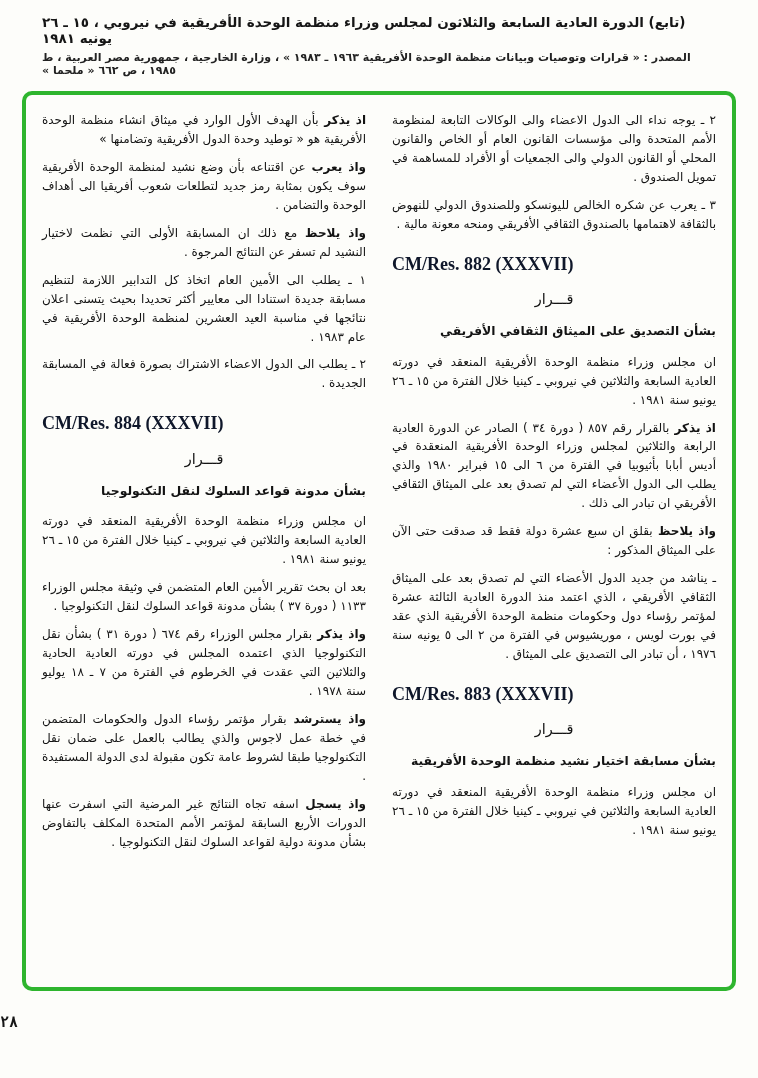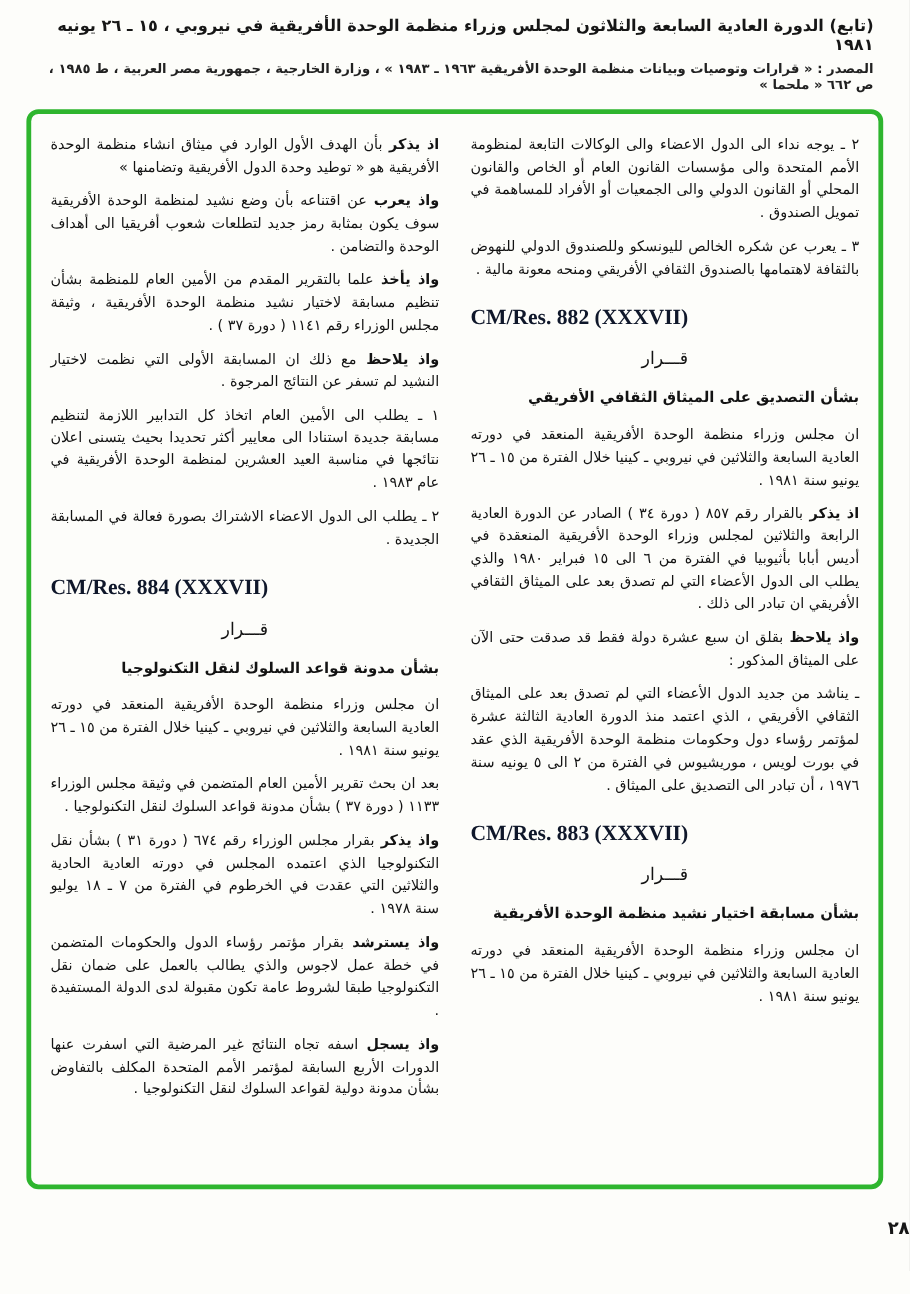--- a/index.html
+++ b/index.html
@@ -12,24 +12,24 @@
     position: relative;
     width: 758px;
     height: 1078px;
     margin: 0 auto;
     background: #fdfdfa;
     box-sizing: border-box;
     padding-top: 14px;
     overflow: hidden;
   }
   .doc-header {
-    text-align: right;
+    text-align: left;
     direction: rtl;
     color: #161616;
-    padding: 0 30px;
+    padding: 0 42px;
   }
   .doc-title {
     font-size: 13.5px;
     font-weight: bold;
     letter-spacing: .2px;
   }
   .doc-source {
     font-size: 11px;
     font-weight: bold;
     margin-top: 5px;
@@ -82,22 +82,23 @@
     font-size: 14.5px;
     margin: 2px 0 10px;
   }
   .para.res-subject {
     text-align: right;
     font-weight: bold;
     font-size: 12.4px;
     margin: 0 0 12px;
   }
   .page-footer {
-    text-align: right;
+    text-align: left;
     margin-top: 22px;
+    font-family: Liberation Mono, monospace;
   }
   .page-number {
     font-weight: bold;
     font-size: 15px;
     color: #161616;
   }
 </style>
 </head>
 <body>
 
@@ -121,21 +122,20 @@
           <div class="para body"><span class="lead">واذ يلاحظ </span>بقلق ان سبع عشرة دولة فقط قد صدقت حتى الآن على الميثاق المذكور :</div>
           <div class="para body">ـ يناشد من جديد الدول الأعضاء التي لم تصدق بعد على الميثاق الثقافي الأفريقي ، الذي اعتمد منذ الدورة العادية الثالثة عشرة لمؤتمر رؤساء دول وحكومات منظمة الوحدة الأفريقية الذي عقد في بورت لويس ، موريشيوس في الفترة من ٢ الى ٥ يونيه سنة ١٩٧٦ ، أن تبادر الى التصديق على الميثاق .</div>
           <div class="para res-code">CM/Res. 883 (XXXVII)</div>
           <div class="para res-title">قـــرار</div>
           <div class="para res-subject">بشأن مسابقة اختيار نشيد منظمة الوحدة الأفريقية</div>
           <div class="para body">ان مجلس وزراء منظمة الوحدة الأفريقية المنعقد في دورته العادية السابعة والثلاثين في نيروبي ـ كينيا خلال الفترة من ١٥ ـ ٢٦ يونيو سنة ١٩٨١ .</div>
         </section>
       <section class="column">
           <div class="para body"><span class="lead">اذ يذكر </span>بأن الهدف الأول الوارد في ميثاق انشاء منظمة الوحدة الأفريقية هو « توطيد وحدة الدول الأفريقية وتضامنها »</div>
           <div class="para body"><span class="lead">واذ يعرب </span>عن اقتناعه بأن وضع نشيد لمنظمة الوحدة الأفريقية سوف يكون بمثابة رمز جديد لتطلعات شعوب أفريقيا الى أهداف الوحدة والتضامن .</div>
-          <div class="para body"><span class="lead">واذ يأخذ </span>علما بالتقرير المقدم من الأمين العام للمنظمة بشأن تنظيم مسابقة لاختيار نشيد منظمة الوحدة الأفريقية ، وثيقة مجلس الوزراء رقم ١١٤١ ( دورة ٣٧ ) .</div>
           <div class="para body"><span class="lead">واذ يلاحظ </span>مع ذلك ان المسابقة الأولى التي نظمت لاختيار النشيد لم تسفر عن النتائج المرجوة .</div>
           <div class="para body">١ ـ يطلب الى الأمين العام اتخاذ كل التدابير اللازمة لتنظيم مسابقة جديدة استنادا الى معايير أكثر تحديدا بحيث يتسنى اعلان نتائجها في مناسبة العيد العشرين لمنظمة الوحدة الأفريقية في عام ١٩٨٣ .</div>
           <div class="para body">٢ ـ يطلب الى الدول الاعضاء الاشتراك بصورة فعالة في المسابقة الجديدة .</div>
           <div class="para res-code">CM/Res. 884 (XXXVII)</div>
           <div class="para res-title">قـــرار</div>
           <div class="para res-subject">بشأن مدونة قواعد السلوك لنقل التكنولوجيا</div>
           <div class="para body">ان مجلس وزراء منظمة الوحدة الأفريقية المنعقد في دورته العادية السابعة والثلاثين في نيروبي ـ كينيا خلال الفترة من ١٥ ـ ٢٦ يونيو سنة ١٩٨١ .</div>
           <div class="para body">بعد ان بحث تقرير الأمين العام المتضمن في وثيقة مجلس الوزراء ١١٣٣ ( دورة ٣٧ ) بشأن مدونة قواعد السلوك لنقل التكنولوجيا .</div>
           <div class="para body"><span class="lead">واذ يذكر </span>بقرار مجلس الوزراء رقم ٦٧٤ ( دورة ٣١ ) بشأن نقل التكنولوجيا الذي اعتمده المجلس في دورته العادية الحادية والثلاثين التي عقدت في الخرطوم في الفترة من ٧ ـ ١٨ يوليو سنة ١٩٧٨ .</div>
           <div class="para body"><span class="lead">واذ يسترشد </span>بقرار مؤتمر رؤساء الدول والحكومات المتضمن في خطة عمل لاجوس والذي يطالب بالعمل على ضمان نقل التكنولوجيا طبقا لشروط عامة تكون مقبولة لدى الدولة المستفيدة .</div>

